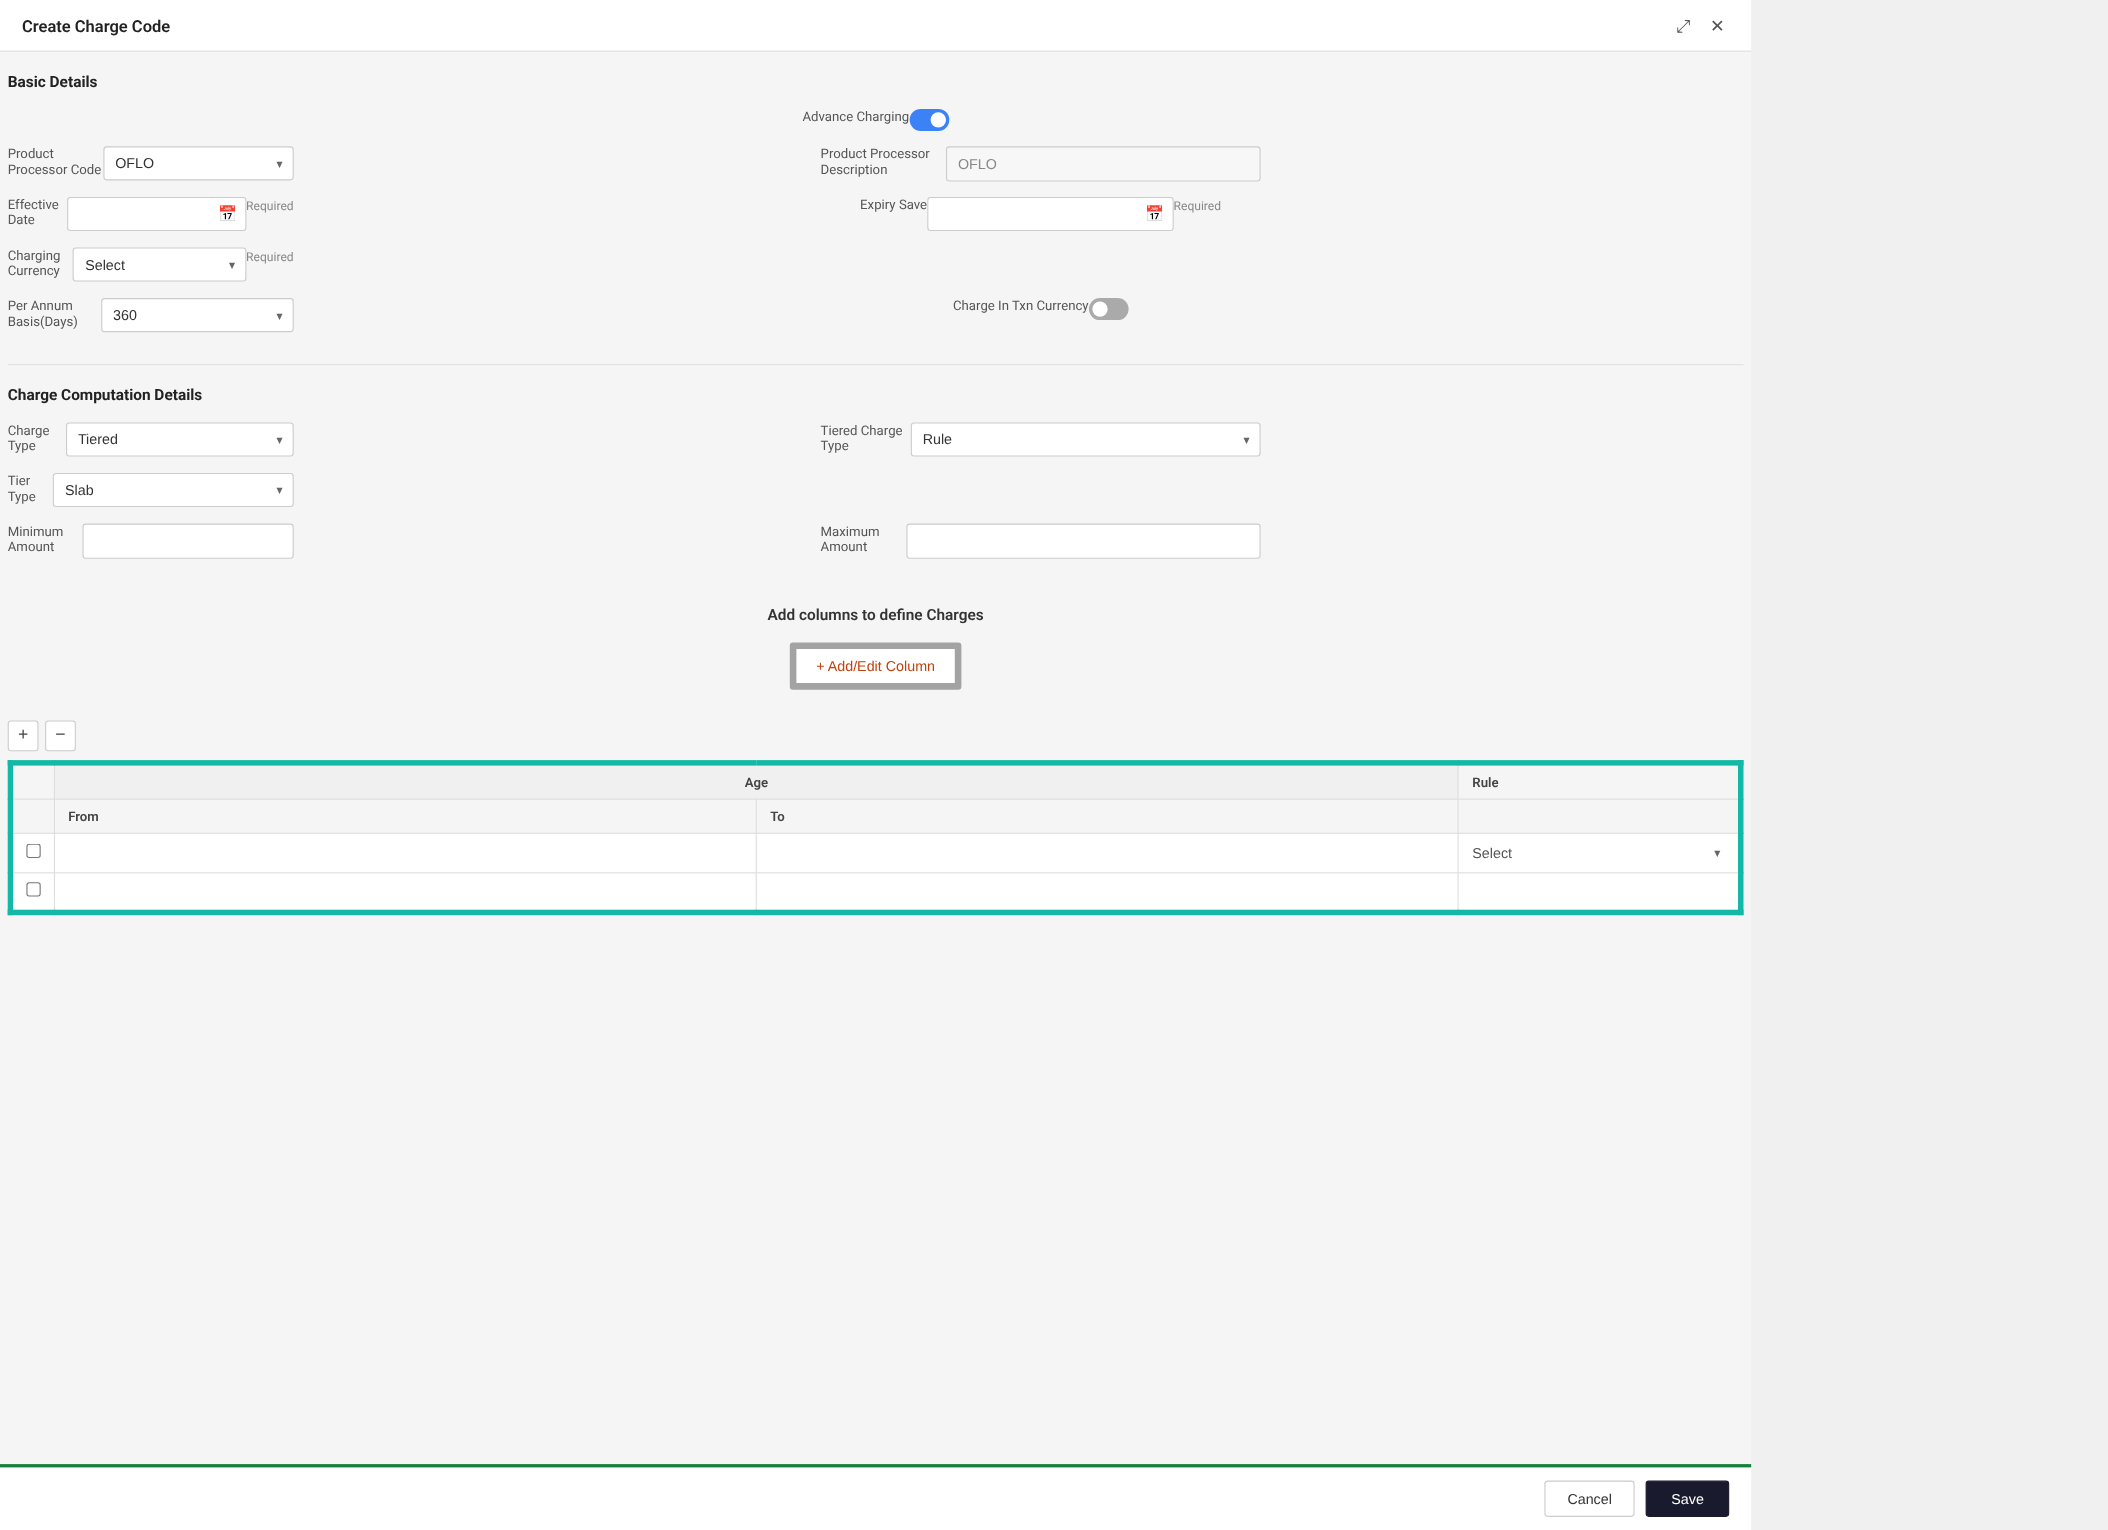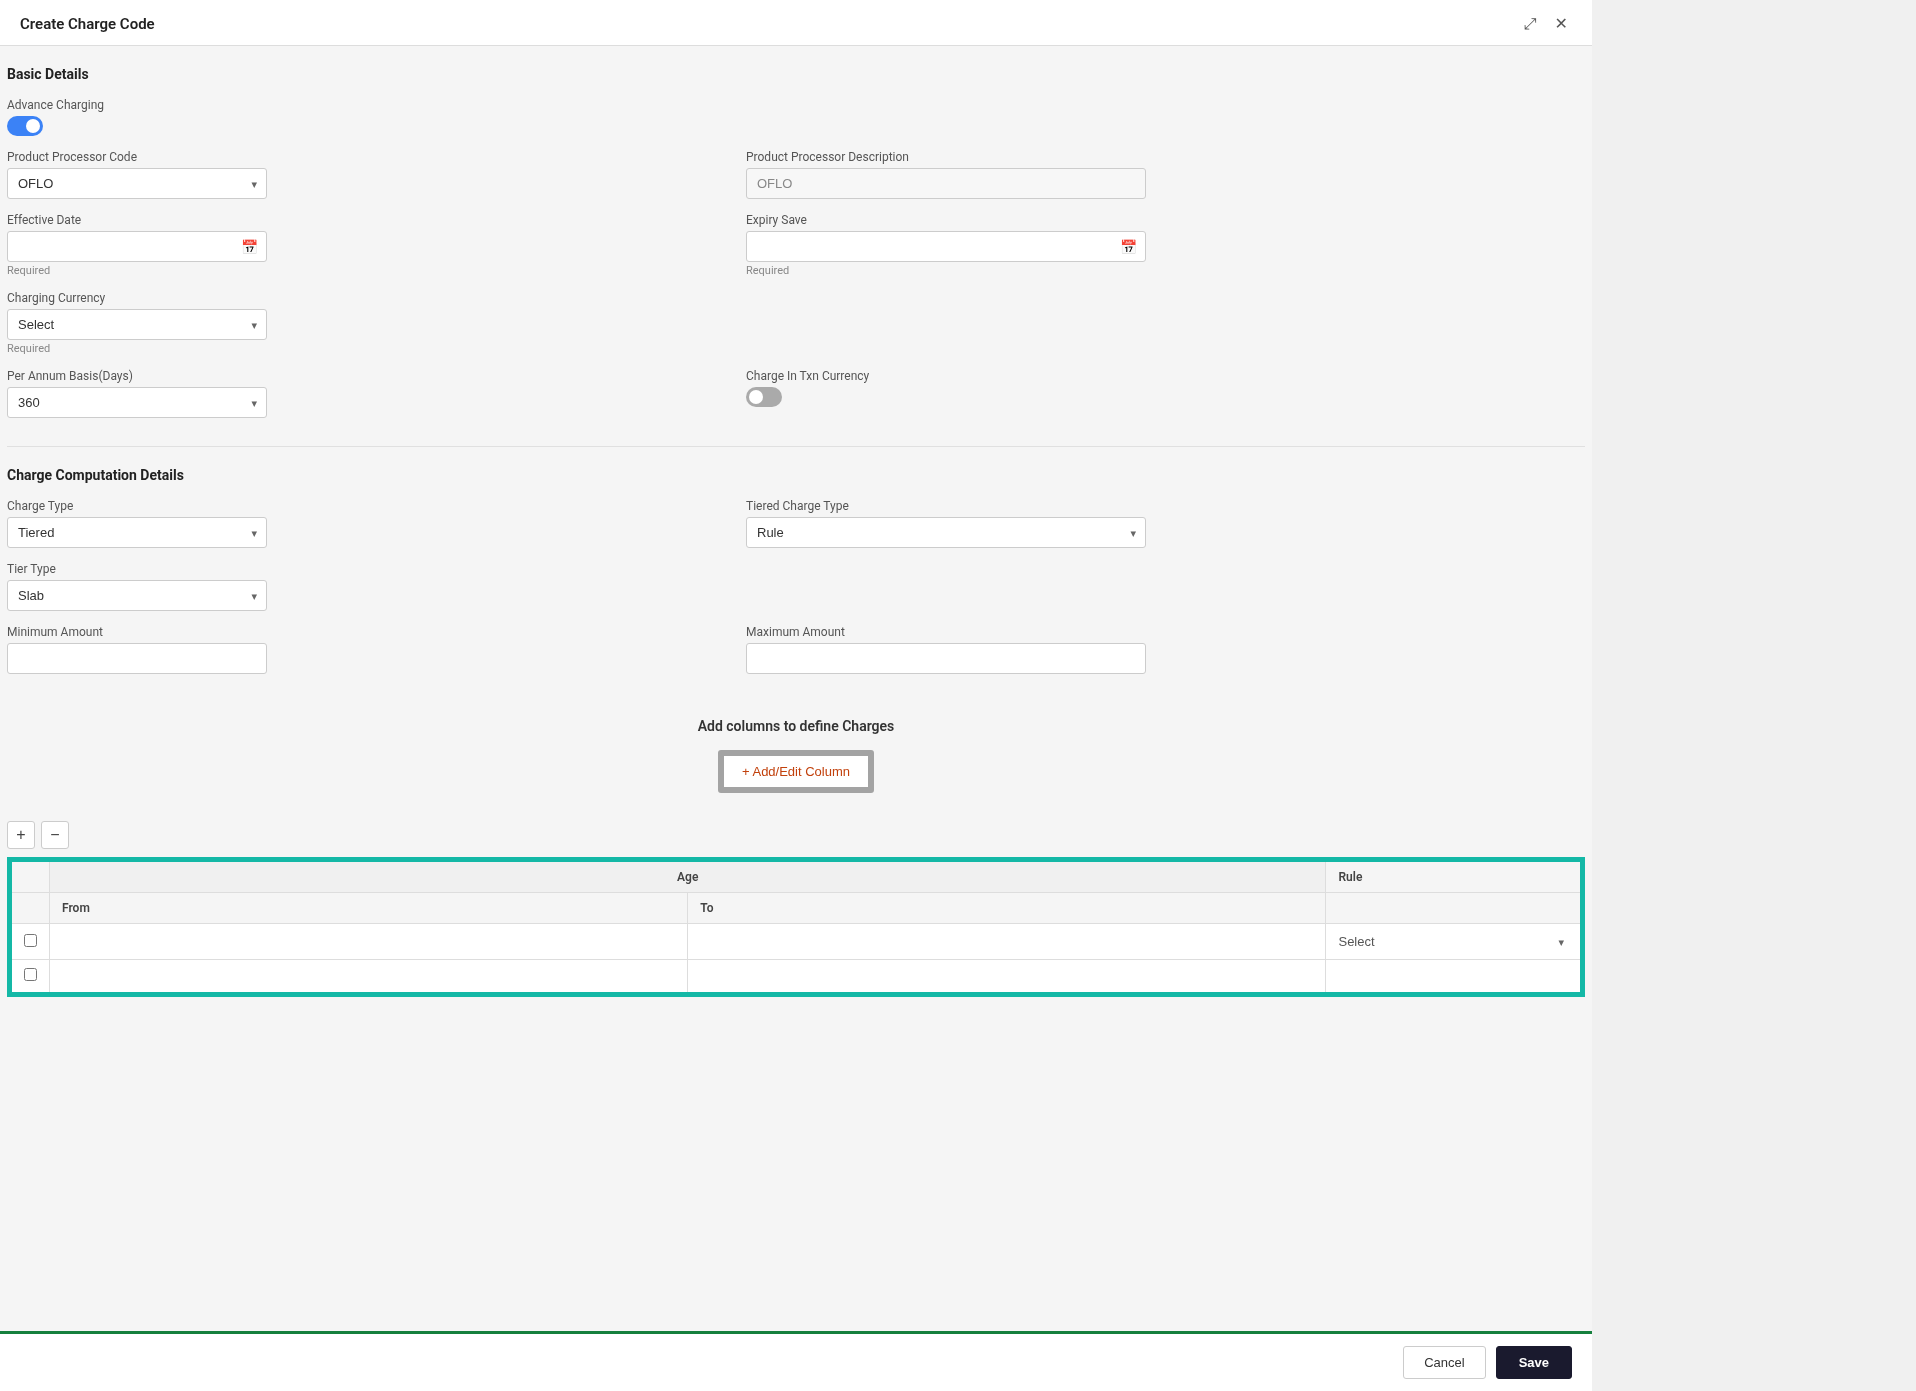--- a/index.html
+++ b/index.html
@@ -58,21 +58,20 @@
       margin-bottom: 28px;
     }
     .form-row {
       display: flex;
       gap: 40px;
       margin-bottom: 14px;
       align-items: flex-start;
     }
     .form-group {
       display: flex;
-      flex-direction: column;
       flex: 1;
       min-width: 0;
       justify-content: center;
     }
     .form-label {
       font-size: 12px;
       color: #555;
       margin-bottom: 4px;
     }
     .form-input {
@@ -308,21 +307,21 @@
       color: #333;
     }
     .btn-save {
       background: #1a1a2e;
       border: 1px solid #1a1a2e;
       border-radius: 3px;
       padding: 8px 22px;
       font-size: 13px;
       cursor: pointer;
       color: #fff;
-      font-weight: 700;
+      font-weight: 400;
     }
     .left-col { flex: 0 0 260px; max-width: 260px; }
     .right-col { flex: 0 0 400px; max-width: 400px; }
     .spacer { flex: 1; }
   </style>
 </head>
 <body>
 
 <div class="modal">
 

